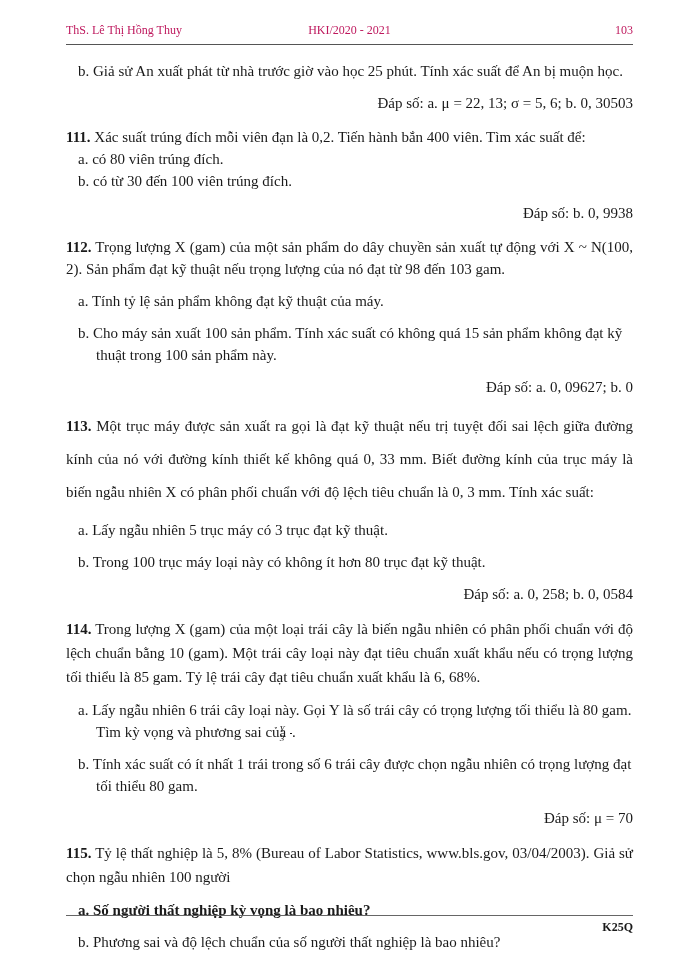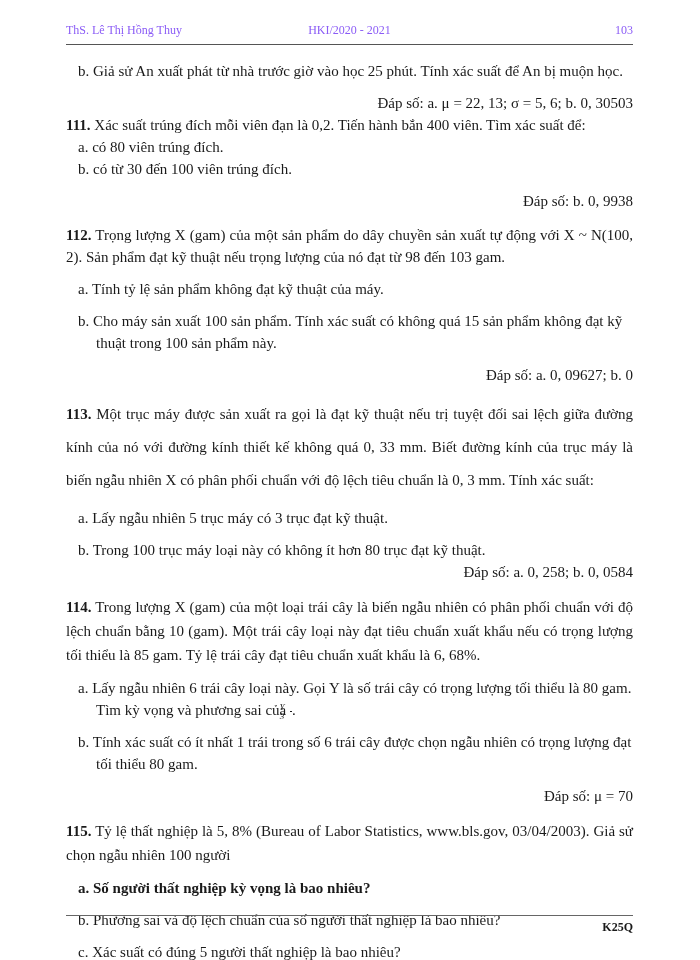--- a/index.html
+++ b/index.html
@@ -1,20 +1,20 @@
 <!DOCTYPE html>
 <html><head>
 <meta charset="utf-8">
 <style>
   html, body { margin: 0; padding: 0; background: #ffffff; }
   body { width: 700px; height: 960px; position: relative; overflow: hidden;
          font-family: "Liberation Serif", "DejaVu Serif", serif; color: #1a1a1a; }
   .page { position: absolute; left: 66px; width: 567px; top: 0; }
   .header { position: absolute; top: 21px; left: 0; width: 567px; height: 20px;
-            font-size: 12px; color: #8b5cf6; }
+            font-size: 12px; color: #be185d; }
   .header .left { position: absolute; left: 0; top: 2px; }
   .header .center { position: absolute; left: 0; width: 567px; text-align: center; top: 2px; }
   .header .right { position: absolute; right: 0; top: 2px; }
   .header-rule { position: absolute; top: 44px; left: 0; width: 567px; height: 1px; background: #555; }
   .content { position: absolute; top: 58px; left: 0; width: 567px; font-size: 15px; line-height: 22px; }
   .p { margin: 0; text-align: justify; }
   .sub { margin: 0 0 0 12px; }
   .sub2 { margin: 0 0 0 12px; padding-left: 18px; text-indent: -18px; }
   .answer { text-align: right; margin: 0; }
   .num { font-weight: bold; }
@@ -32,39 +32,39 @@
     <span class="left">ThS. Lê Thị Hồng Thuy</span>
     <span class="center">HKI/2020 - 2021</span>
     <span class="right">103</span>
   </div>
   <div class="header-rule"></div>
 
   <div class="content">
     <p class="sub" style="margin-top:2px;">b. Giả sử An xuất phát từ nhà trước giờ vào học 25 phút. Tính xác suất để An bị muộn học.</p>
     <p class="answer" style="margin-top:10px;">Đáp số: a. μ = 22, 13; σ = 5, 6; b. 0, 30503</p>
 
-    <div style="">
+    <div style="margin-top:12px;">
       <p class="p"><span class="num">111.</span> <span>Xác suất trúng đích mỗi viên đạn là 0,2. Tiến hành bắn 400 viên. Tìm xác suất để:</span></p>
       <p class="sub">a. có 80 viên trúng đích.</p>
       <p class="sub">b. có từ 30 đến 100 viên trúng đích.</p>
       <p class="answer" style="margin-top:10px;">Đáp số: b. 0, 9938</p>
     </div>
 
     <div style="margin-top:12px;">
       <p class="p"><span class="num">112.</span> <span>Trọng lượng X (gam) của một sản phẩm do dây chuyền sản xuất tự động với X ~ N(100, 2). Sản phẩm đạt kỹ thuật nếu trọng lượng của nó đạt từ 98 đến 103 gam.</span></p>
       <p class="sub2" style="margin-top:10px;">a. Tính tỷ lệ sản phẩm không đạt kỹ thuật của máy.</p>
       <p class="sub2" style="margin-top:10px;">b. Cho máy sản xuất 100 sản phẩm. Tính xác suất có không quá 15 sản phẩm không đạt kỹ thuật trong 100 sản phẩm này.</p>
       <p class="answer" style="margin-top:10px;">Đáp số: a. 0, 09627; b. 0</p>
     </div>
 
     <div style="margin-top:12px;">
       <p class="p" style="line-height:33px;"><span class="num">113.</span> <span>Một trục máy được sản xuất ra gọi là đạt kỹ thuật nếu trị tuyệt đối sai lệch giữa đường kính của nó với đường kính thiết kế không quá 0, 33 mm. Biết đường kính của trục máy là biến ngẫu nhiên X có phân phối chuẩn với độ lệch tiêu chuẩn là 0, 3 mm. Tính xác suất:</span></p>
       <p class="sub2" style="margin-top:10px;">a. Lấy ngẫu nhiên 5 trục máy có 3 trục đạt kỹ thuật.</p>
       <p class="sub2" style="margin-top:10px;">b. Trong 100 trục máy loại này có không ít hơn 80 trục đạt kỹ thuật.</p>
-      <p class="answer" style="">Đáp số: a. 0, 258; b. 0, 0584</p>
+      <p class="answer" style="margin-top:10px;">Đáp số: a. 0, 258; b. 0, 0584</p>
     </div>
 
     <div style="margin-top:12px;">
       <p class="p" style="line-height:24px;"><span class="num">114.</span> <span>Trong lượng X (gam) của một loại trái cây là biến ngẫu nhiên có phân phối chuẩn với độ lệch chuẩn bằng 10 (gam). Một trái cây loại này đạt tiêu chuẩn xuất khẩu nếu có trọng lượng tối thiểu là 85 gam. Tỷ lệ trái cây đạt tiêu chuẩn xuất khẩu là 6, 68%.</span></p>
       <p class="sub2" style="margin-top:10px;"><span>a. Lấy ngẫu nhiên 6 trái cây loại này. Gọi Y là số trái cây có trọng lượng tối thiểu là 80 gam. Tìm kỳ vọng và phương sai của</span> <span class="frac"><span class="top">Y</span><span>3</span></span>.</p>
       <p class="sub2" style="margin-top:10px;">b. Tính xác suất có ít nhất 1 trái trong số 6 trái cây được chọn ngẫu nhiên có trọng lượng đạt tối thiểu 80 gam.</p>
       <p class="answer" style="margin-top:10px;">Đáp số: μ = 70</p>
     </div>
 
     <div style="margin-top:12px;">

